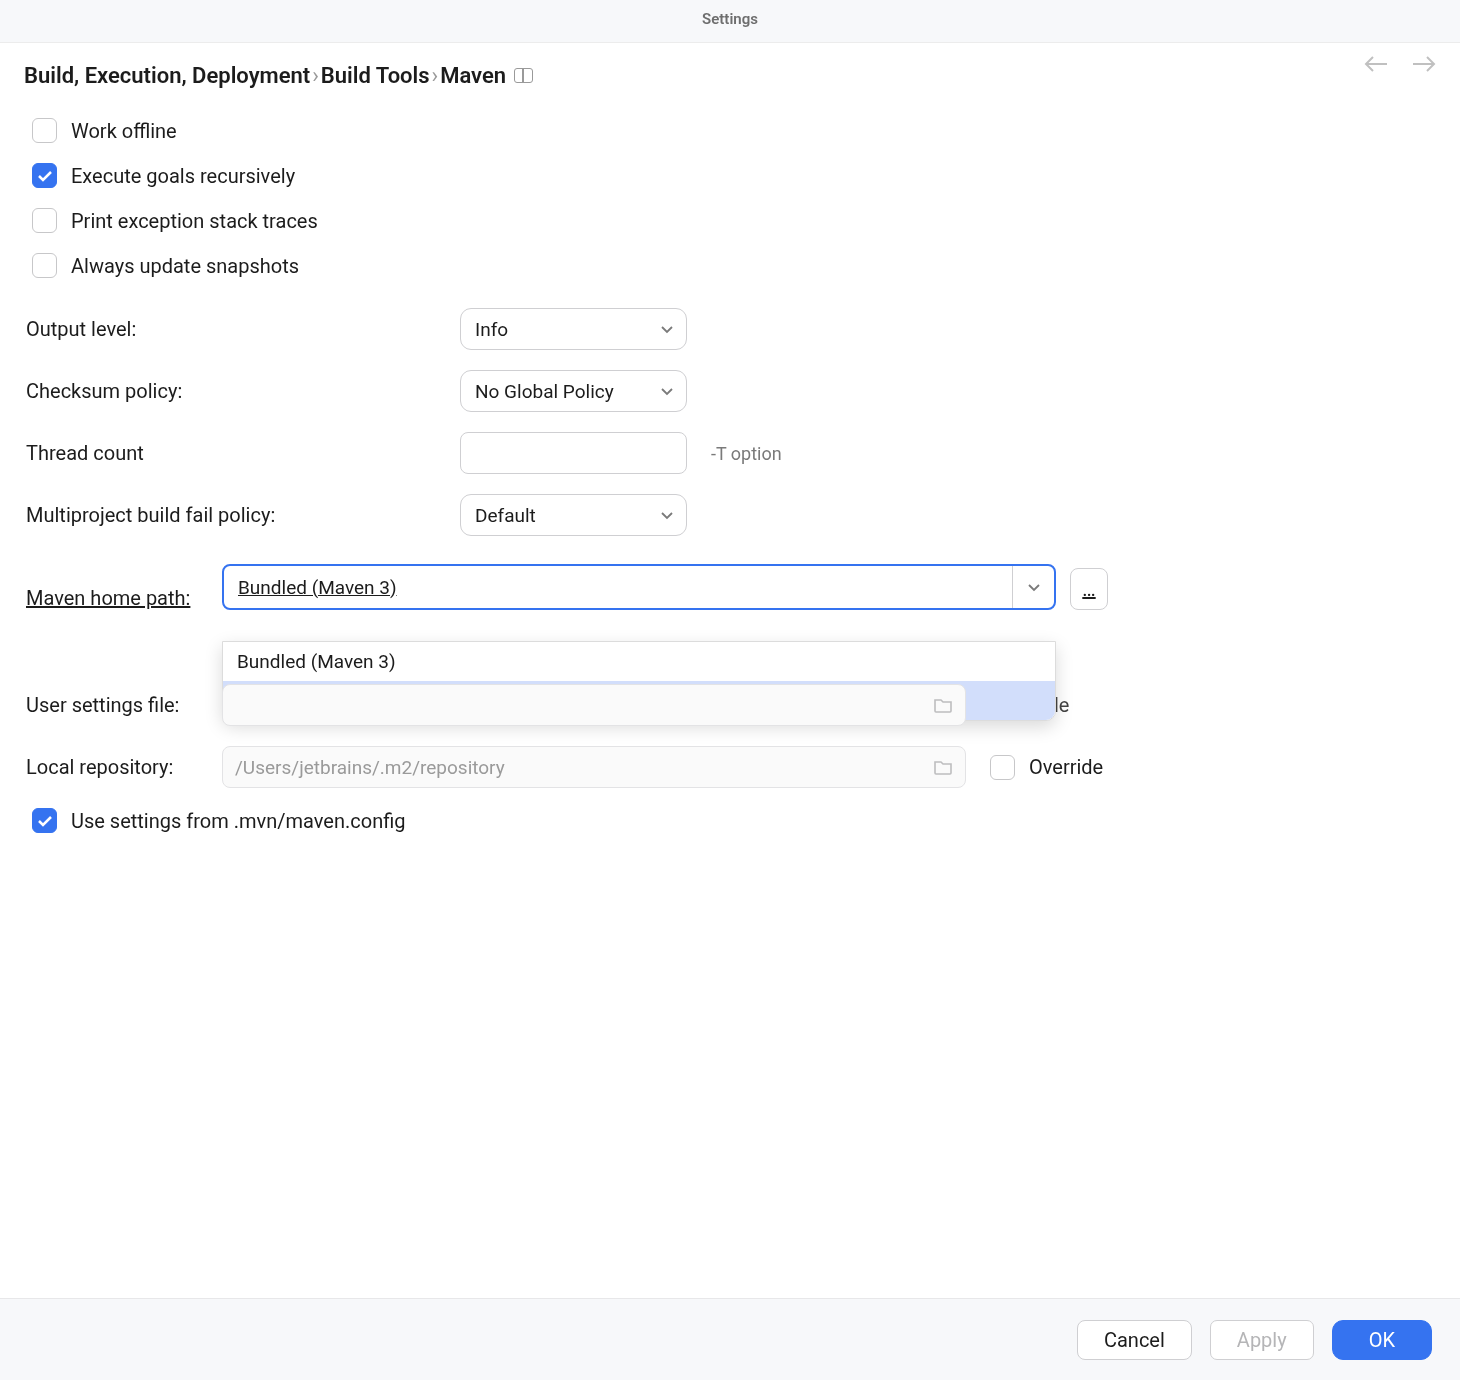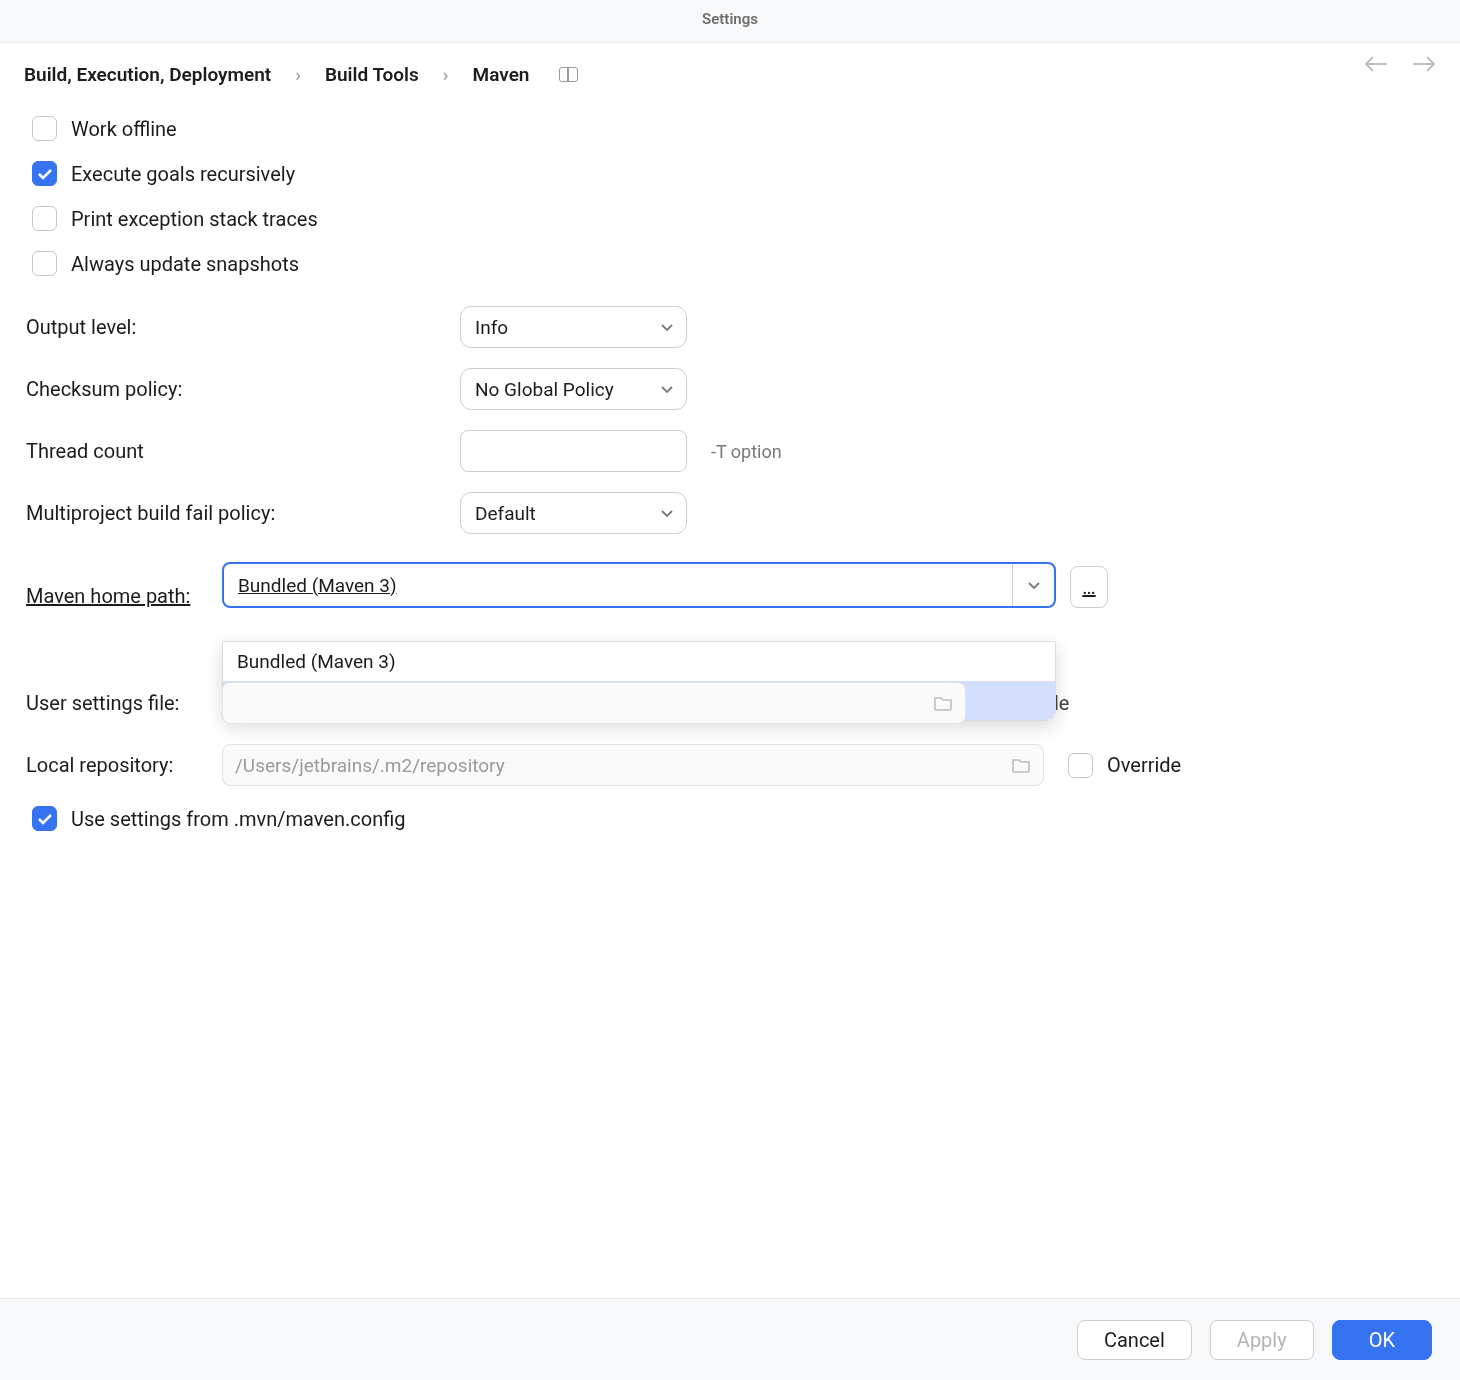--- a/index.html
+++ b/index.html
@@ -23,22 +23,22 @@
     border-bottom: 1px solid #ececec;
   }
   .content {
     padding: 20px 24px 0 24px;
     position: relative;
     height: 1240px;
   }
   .breadcrumb {
     display: flex;
     align-items: center;
-    gap: 24px;
-    font-size: 19px;
+    gap: 2px;
+    font-size: 22px;
     font-weight: 600;
     margin-bottom: 30px;
   }
   .breadcrumb .sep { color: #9a9a9a; font-weight: 400; }
   .breadcrumb .mini-icon {
     width: 19px; height: 15px;
     border: 1.5px solid #9a9a9a;
     border-radius: 3px;
     position: relative;
     margin-left: 6px;
@@ -173,21 +173,21 @@
     gap:18px; padding-right:28px;
   }
   .btn {
     height:40px; padding:0 26px;
     border-radius:8px;
     font-size:20px;
     display:flex; align-items:center; justify-content:center;
     border:1.5px solid #cfcfd2;
     background:#fff;
   }
-  .btn.primary { background:#3573f0; color:#fff; border-color:#3573f0; padding:0 36px;}
+  .btn.primary { background:#3573f0; color:#fff; border-color:#3573f0; padding:0 36px;border-radius:11px;}
   .btn.disabled { color:#b5b5b7;border-radius:7px; }
   svg { display:block; }
 </style>
 </head>
 <body>
 
 <div class="header">Settings</div>
 
 <div class="content">
 
@@ -304,21 +304,21 @@
       </span>
     </div>
     <div class="override">
       <span class="chk"></span>
       <span style="color:#444">rride</span>
     </div>
   </div>
 
   <div class="form-row short">
     <span class="lbl">Local repository:</span>
-    <div class="path-input" style="width:822px">
+    <div class="path-input" style="width:744px">
       <span>/Users/jetbrains/.m2/repository</span>
       <span class="folder">
         <svg width="20" height="16" viewBox="0 0 20 16" fill="none" stroke="#bdbdbf" stroke-width="1.6">
             <path d="M2 3 h6 l2 2 h8 v9 a1 1 0 0 1 -1 1 H3 a1 1 0 0 1 -1 -1 z"></path>
           </svg>
       </span>
     </div>
     <div class="override">
       <span class="chk"></span>
       <span>Override</span>

